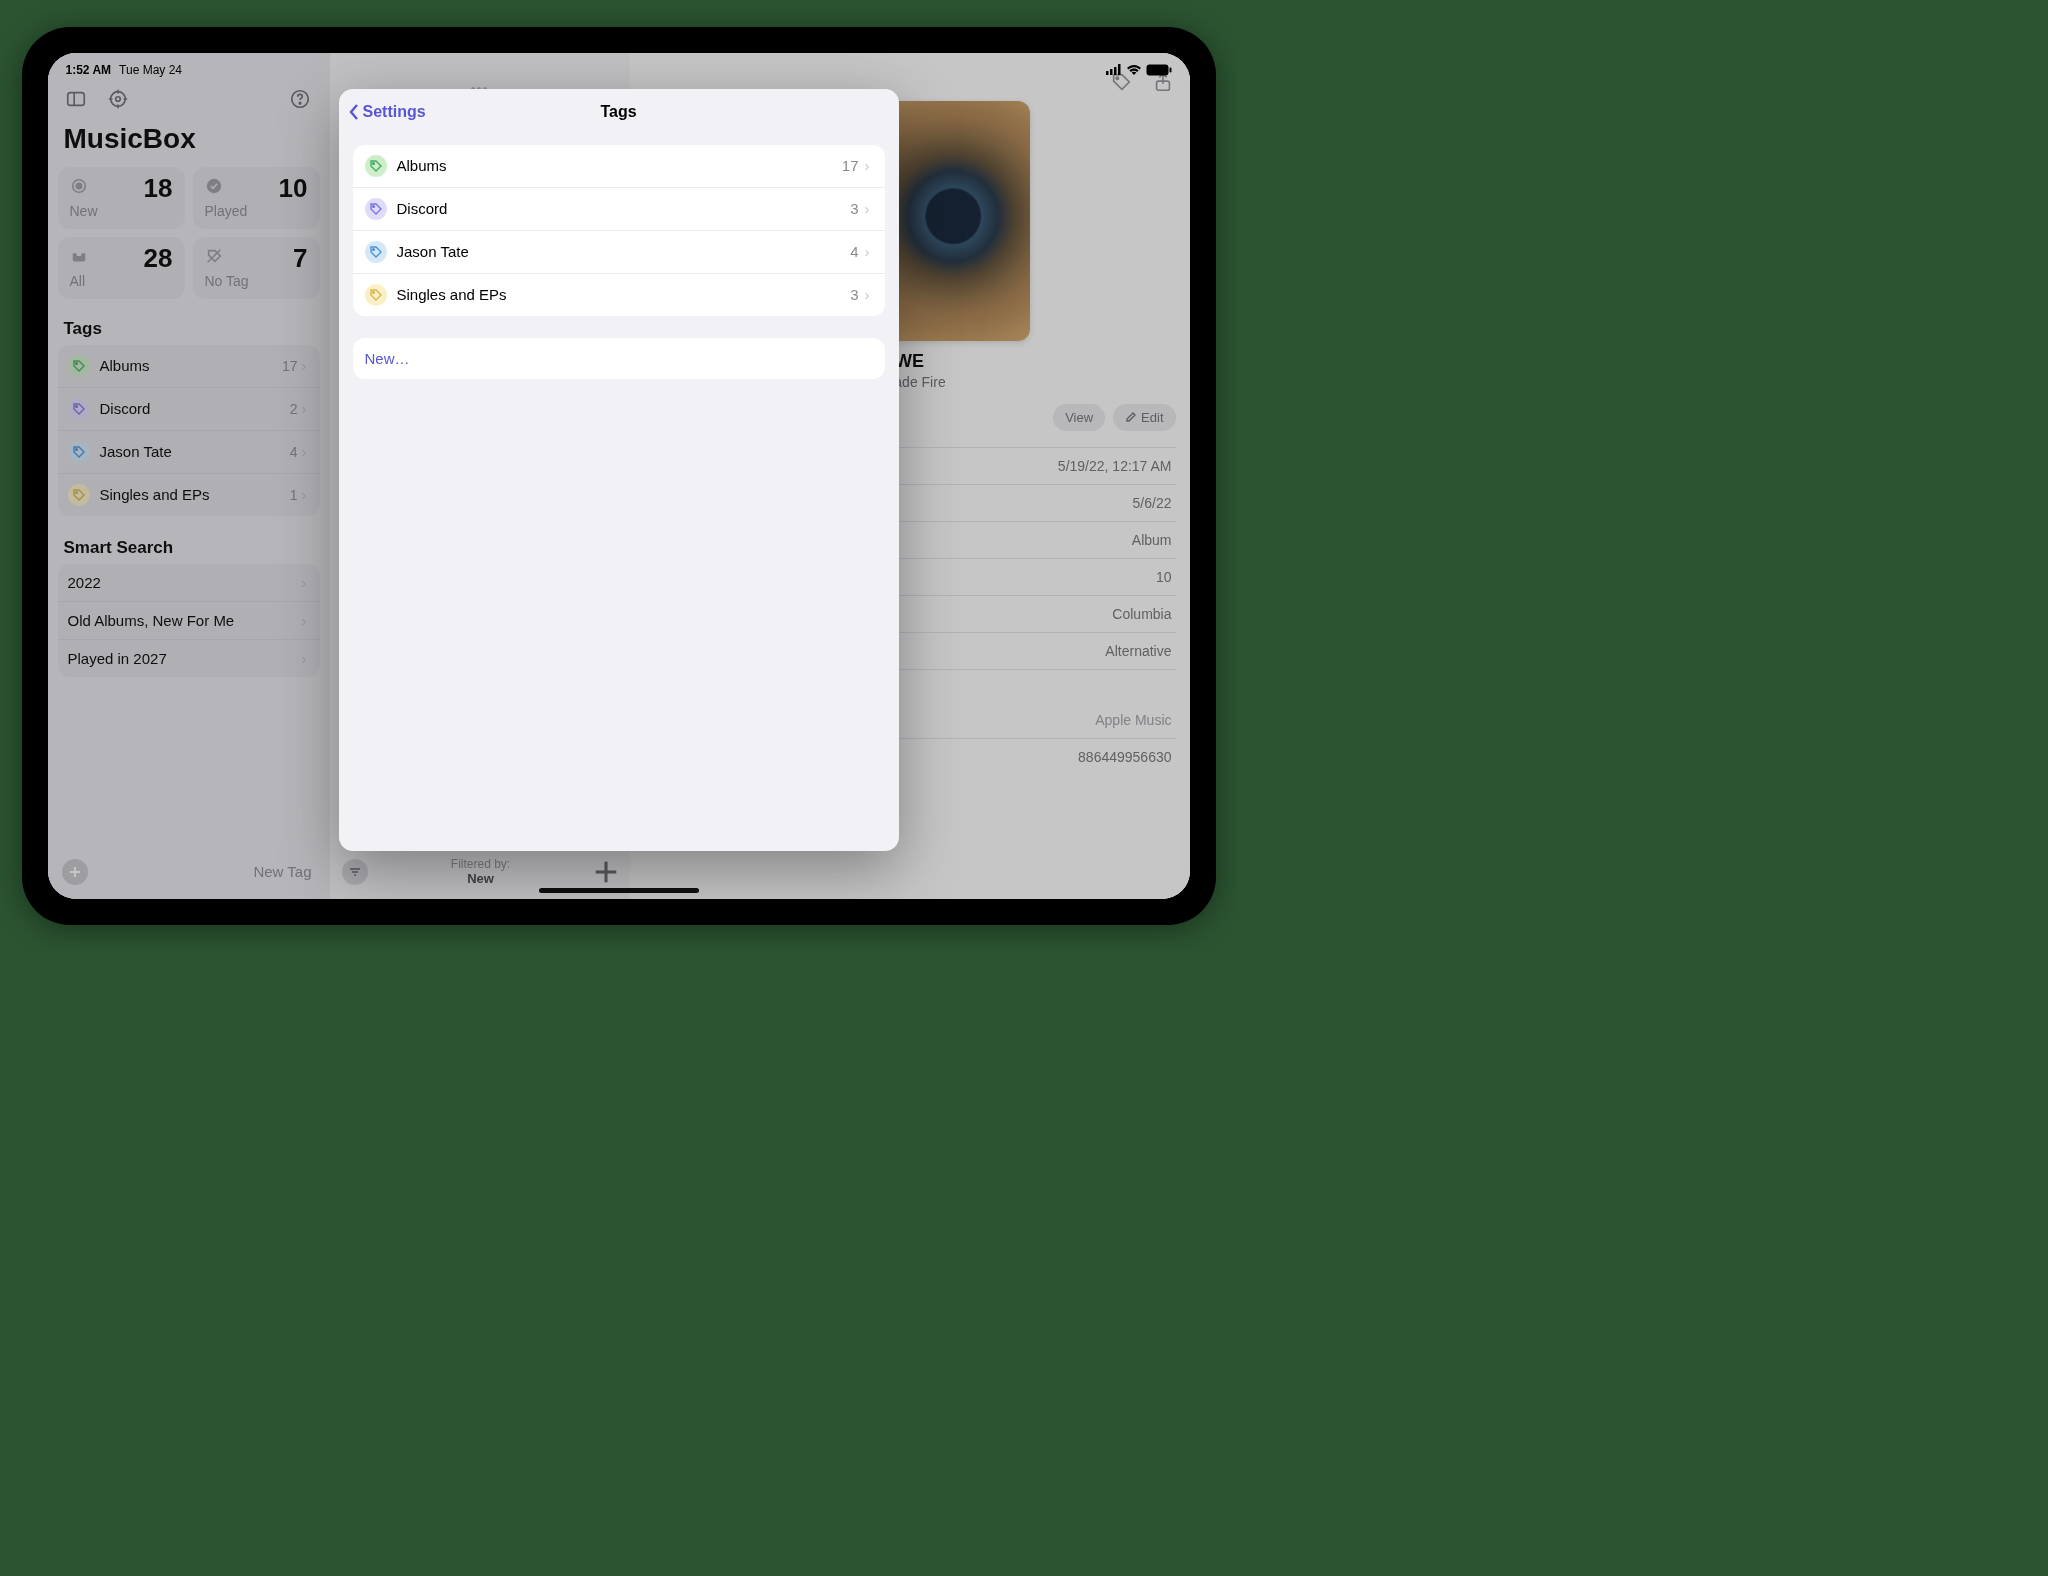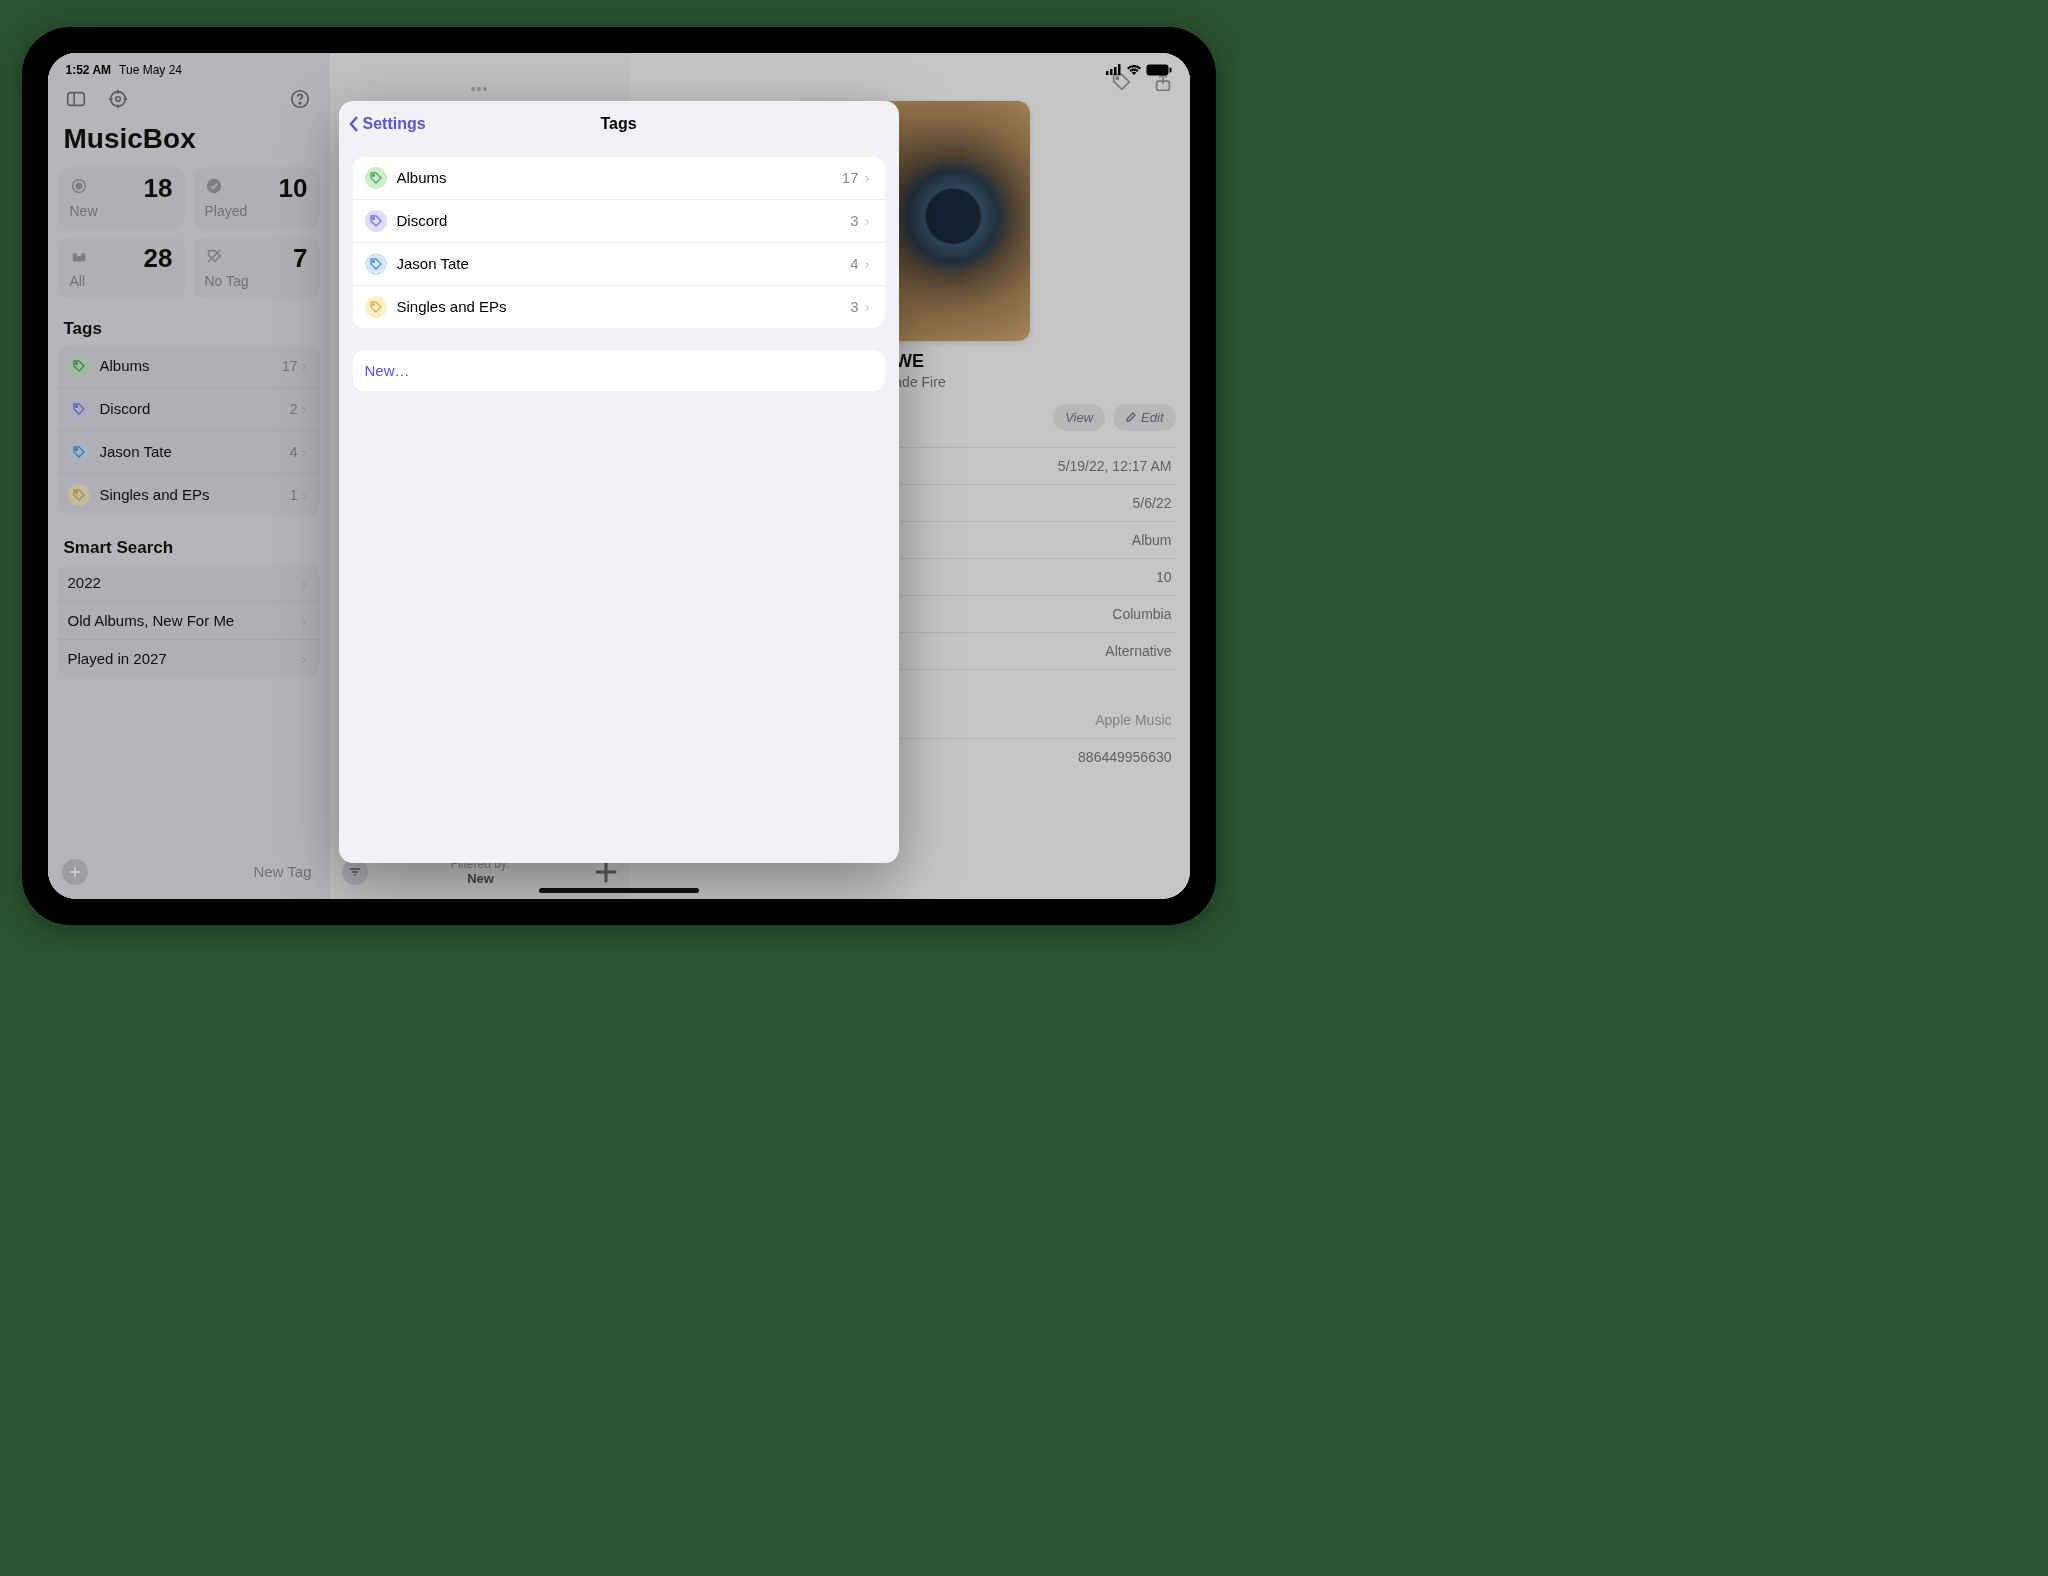--- a/index.html
+++ b/index.html
@@ -92,41 +92,41 @@
   .detail-top svg { width:22px; height:22px; }
   .albumart {
     width:240px; height:240px; border-radius:12px; margin:4px 0 10px 0;
     align-self:center;
     background: radial-gradient(circle at 68% 48%, #0a1b2e 0%, #0a1b2e 13%, #2c4e6a 14%, #1d2e3e 22%, #5c492f 30%, #8a6a3f 40%, #a87d4a 48%, #b58a52 56%, #c99a5e 64%, #d7a667 72%, #e0b072 82%, #e8ba7d 100%);
     box-shadow:0 2px 6px rgba(0,0,0,0.15);
   }
   .albumtitle { align-self:center; font-size:18px; font-weight:700; color:#000; }
   .albumartist { align-self:center; font-size:14px; color:#6e6e73; margin-top:2px; }
   .actbtns { align-self:flex-end; display:flex; gap:8px; margin:14px 14px 0 0; }
-  .actbtns .pill { background:#eceaee; border-radius:16px; padding:6px 12px; font-size:13px; color:#6e6e73; display:flex; align-items:center; gap:4px;font-style:italic; }
+  .actbtns .pill { background:#eceaee; border-radius:16px; padding:6px 12px; font-size:13px; color:#6e6e73; display:flex; align-items:center; gap:4px; }
   .info { margin:16px 14px 0 14px; border-top:1px solid #e6e6ea; }
   .inforow { display:flex; justify-content:space-between; padding:10px 4px; border-bottom:1px solid #e6e6ea; font-size:14px; }
   .inforow.noborder { border-bottom:none;text-align:center; }
   .inforow .k { color:#4a4a4e; }
   .inforow .v { color:#737373; }
   .inforow.muted .v { color:#a1a1a7; }
   .home-indicator {
     position:absolute; bottom:6px; left:50%; transform:translateX(-50%);
     width:160px; height:5px; border-radius:3px; background:#000;
   }
 
   
   .dim {
     position:absolute; inset:0;
     background:rgba(50,50,55,0.28);
     z-index:10;
   }
   
   .sheet {
-    position:absolute; top:48px; left:50%; transform:translateX(-50%);
+    position:absolute; top:36px; left:50%; transform:translateX(-50%);
     width:560px; height:762px; max-height:780px;
     background:#f2f1f6; border-radius:14px;
     z-index:20; overflow:hidden;
     box-shadow:0 18px 60px rgba(0,0,0,0.35);
     display:flex; flex-direction:column;
   }
   .sheet-head {
     height:46px; display:flex; align-items:center; justify-content:center; position:relative;
     font-size:16px; font-weight:600; color:#000;
   }

